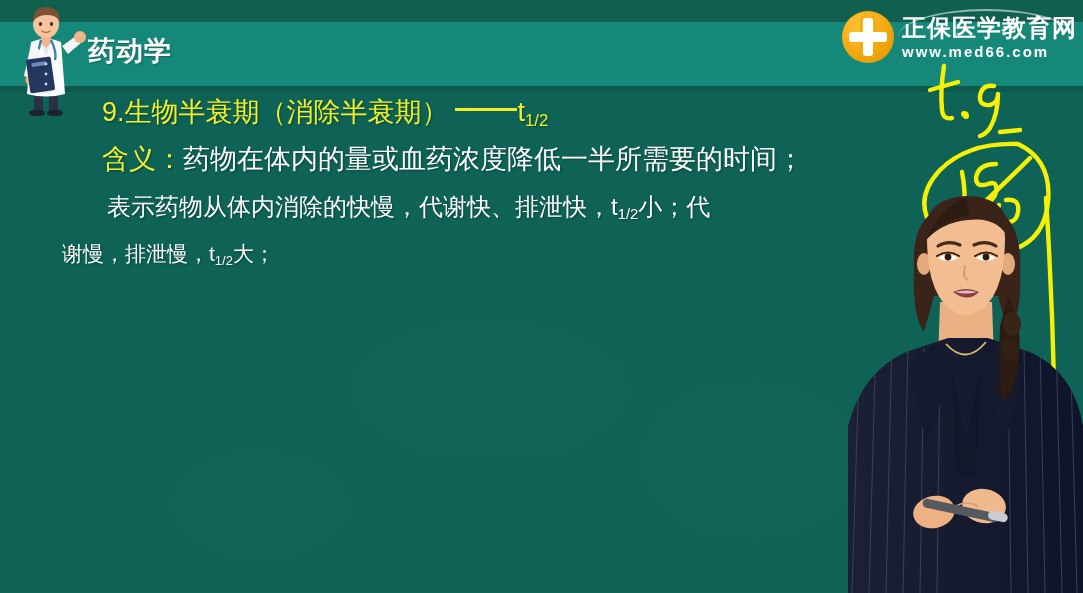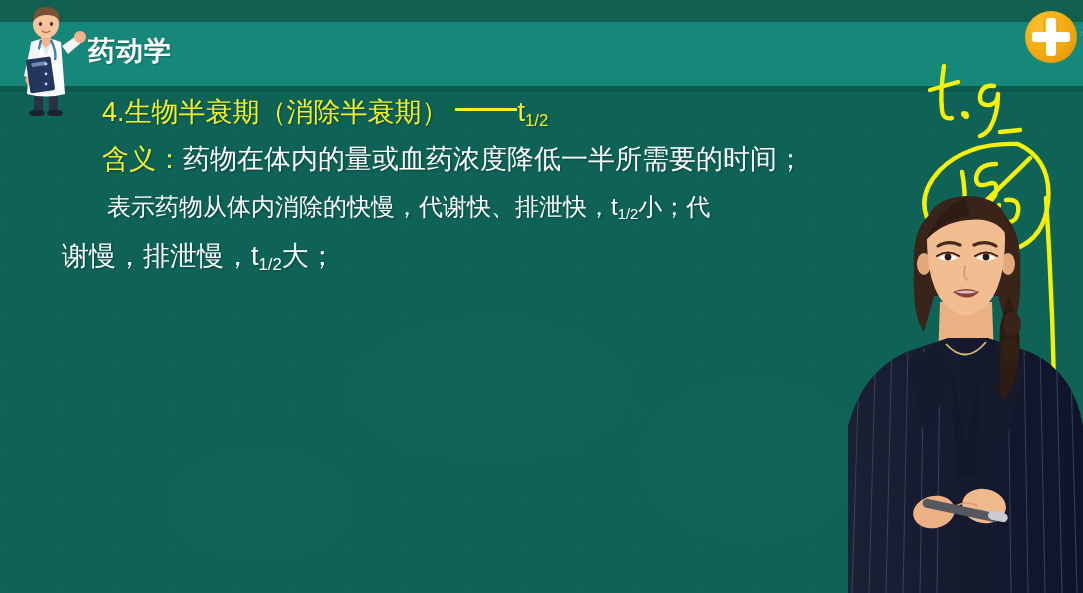--- a/index.html
+++ b/index.html
@@ -178,21 +178,21 @@
   .l3 {
     position: absolute;
     left: 107px; top: 107px;
     font-size: 24px;
     color: #ffffff;
     text-shadow: 1px 1px 2px rgba(0,0,0,0.35);
   }
   .l4 {
     position: absolute;
     left: 62px; top: 155px;
-    font-size: 27px;
+    font-size: 21px;
     color: #ffffff;
     text-shadow: 1px 1px 2px rgba(0,0,0,0.35);
   }
   .dash {
     display: inline-block;
     width: 62px;
     height: 0;
     border-top: 3px solid #f2ef2c;
     vertical-align: 10px;
     margin: 0 1px 0 6px;
@@ -272,27 +272,31 @@
     <circle cx="42" cy="72" r="1.4" fill="#cfd6dd"></circle>
     <circle cx="42" cy="82" r="1.4" fill="#cfd6dd"></circle>
   </svg>
 
   <div class="course-title">药动学</div>
 
   <div class="brand">
     <div class="brand-mark">
       <div class="mark-notch"></div>
     </div>
+    <div class="brand-text">
+      <div class="brand-cn">正保医学教育网</div>
+      <div class="brand-url">www.med66.com</div>
+    </div>
     <div class="brand-swoosh"></div>
   </div>
 
   <div class="slide-text">
 
     <div class="line l1">
-      <span>4.生物半衰期（消除半衰期）</span><span class="dash"></span><span>t</span><sub>1/2</sub>
+      <span>9.生物半衰期（消除半衰期）</span><span class="dash"></span><span>t</span><sub>1/2</sub>
     </div>
 
     <div class="line l2">
       <span class="hl">含义：</span><span>药物在体内的量或血药浓度降低一半所需要的时间；</span>
     </div>
 
     <div class="line l3">
       <span>表示药物从体内消除的快慢，代谢快、排泄快，</span><span>t</span><sub>1/2</sub><span>小；代</span>
     </div>
 

